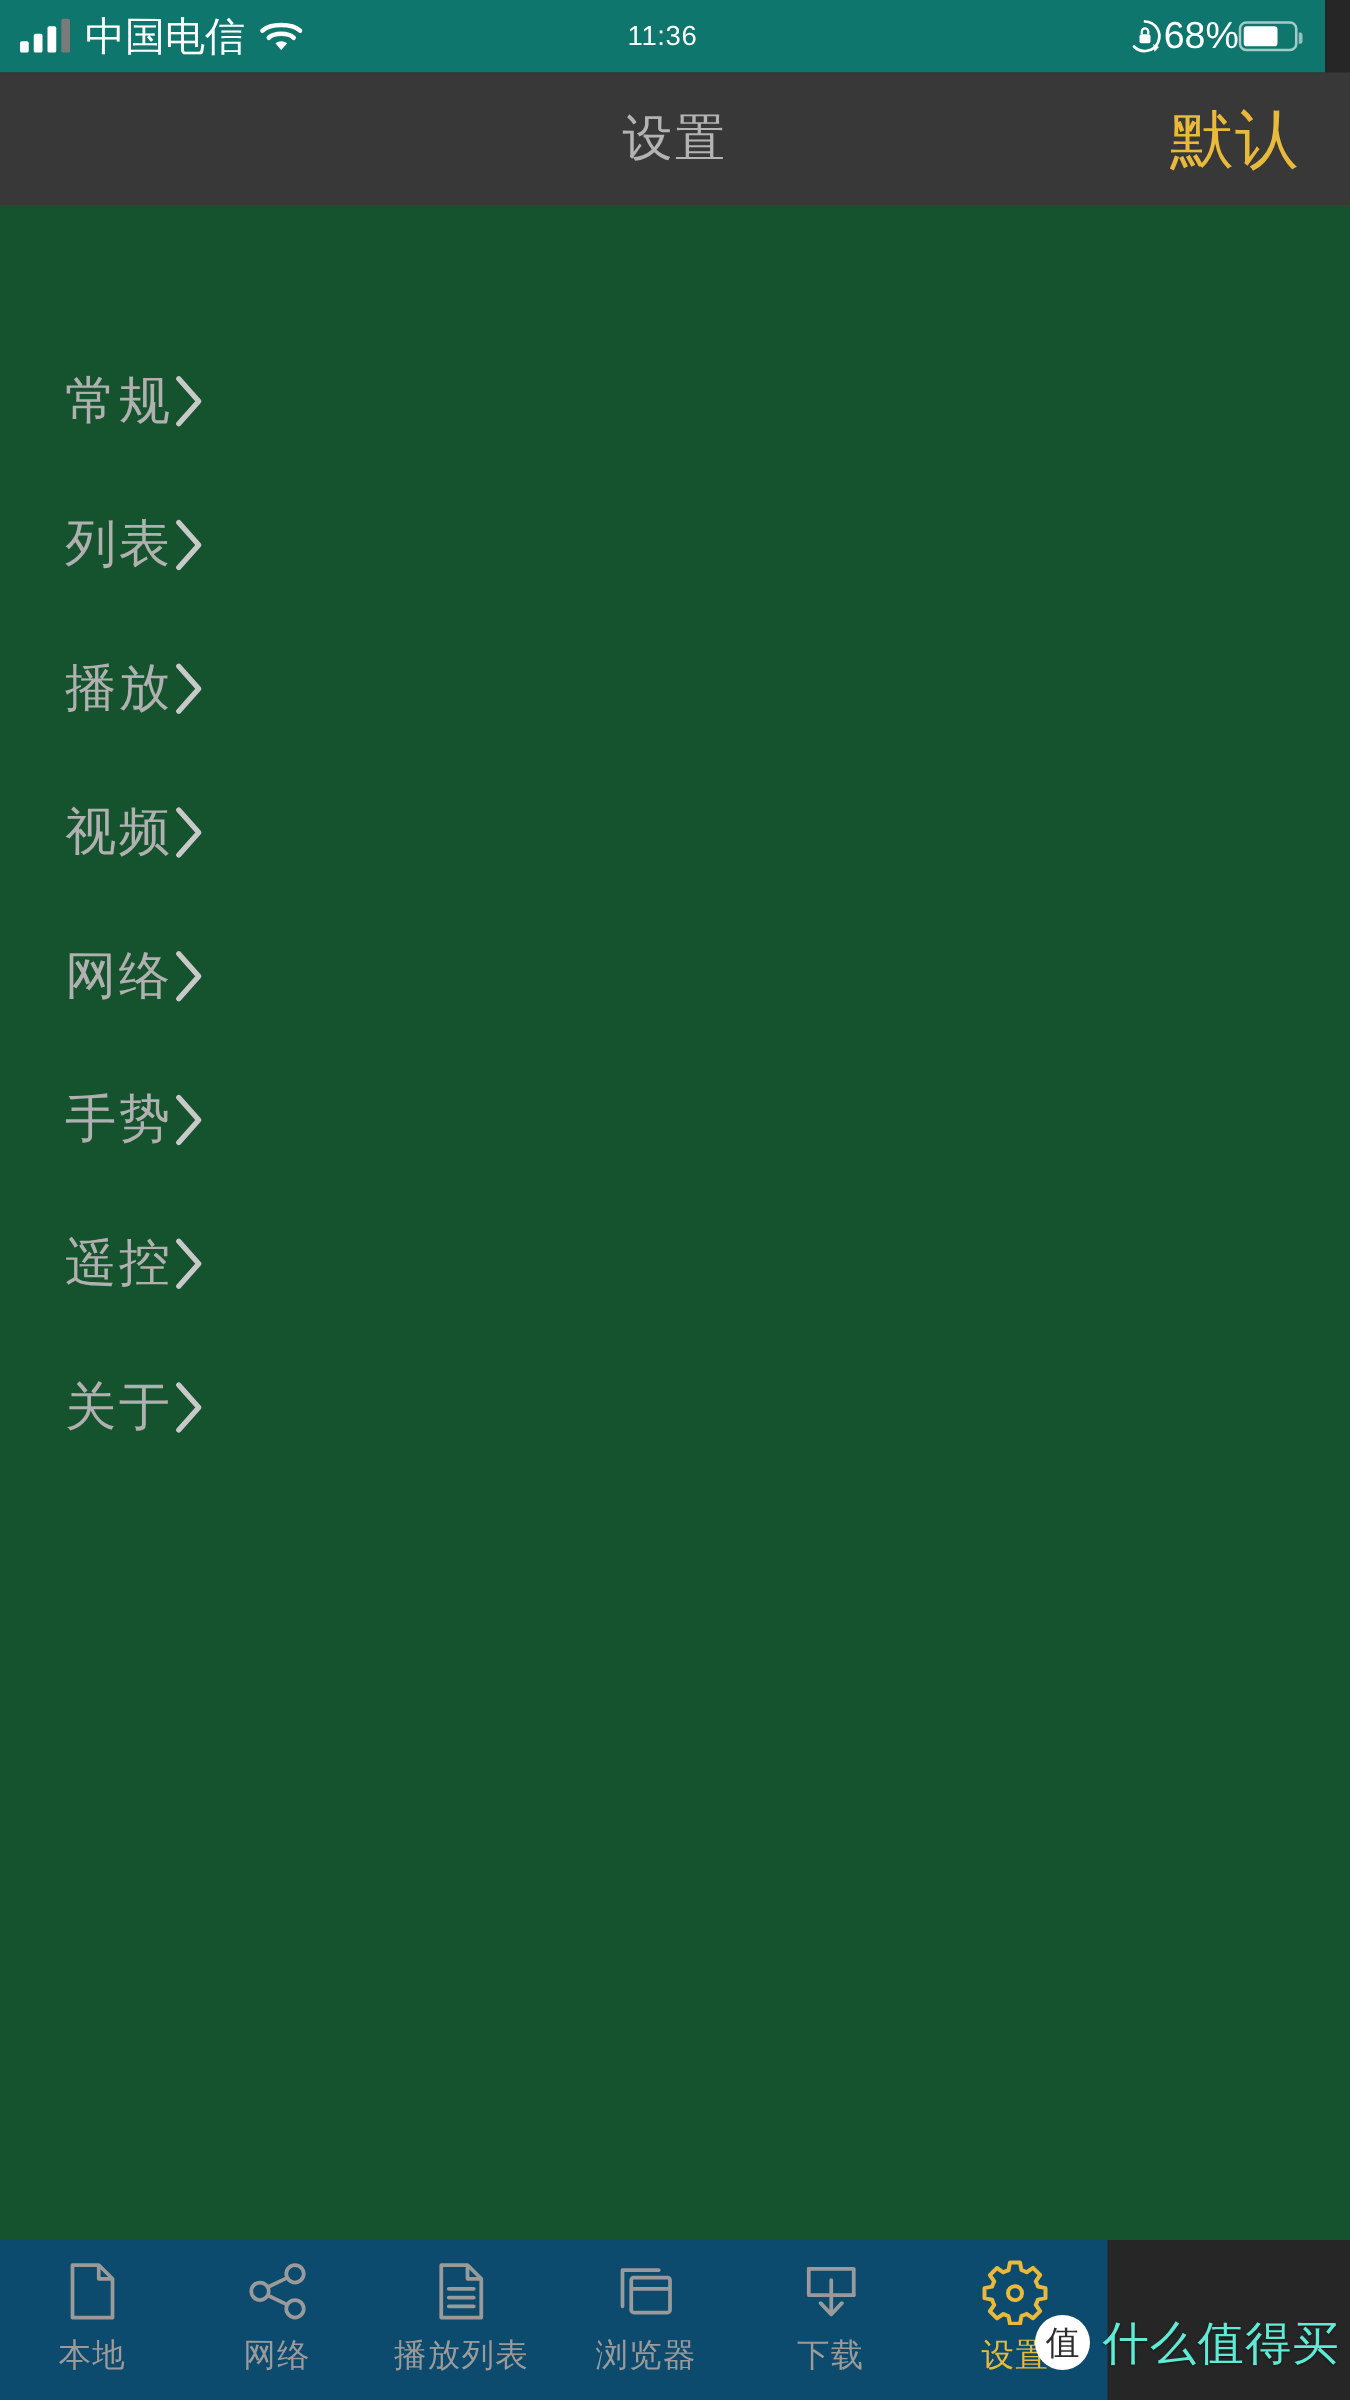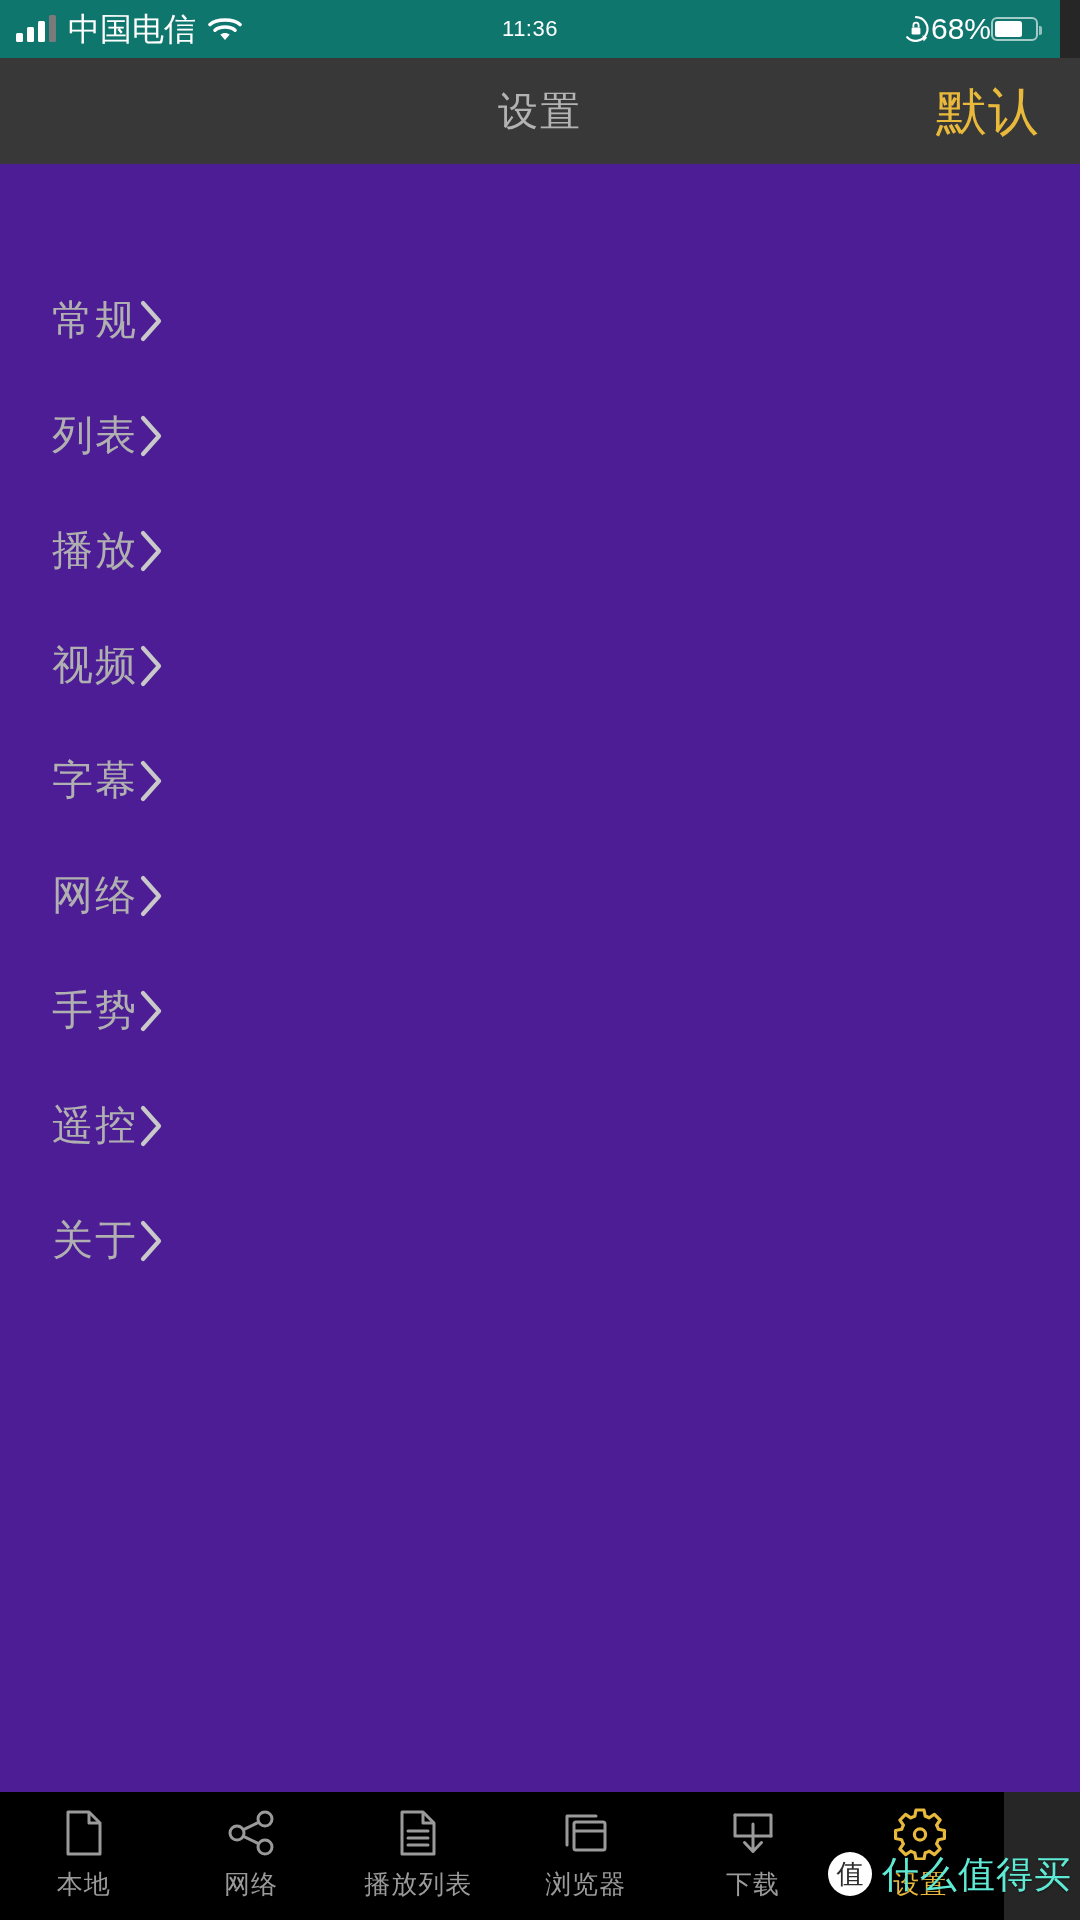--- a/index.html
+++ b/index.html
@@ -137,21 +137,21 @@
     line-height: 1;
     cursor: pointer;
   }
 
   
   .content {
     position: absolute;
     top: 164px; left: 0;
     width: 1080px;
     height: 1628px;
-    background: #4c1d95;
+    background: #14532d;
     overflow: hidden;
   }
   .list {
     position: absolute;
     top: 99px;
     left: 0;
     width: 1080px;
   }
   .row {
     position: relative;
@@ -173,23 +173,23 @@
     width: 26px;
     height: 44px;
     display: block;
   }
 
   
   .tab-bar {
     position: absolute;
     left: 0;
     top: 1792px;
-    width: 1004px;
+    width: 886px;
     height: 128px;
-    background: #000000;
+    background: #0c4a6e;
     display: flex;
     align-items: flex-start;
   }
   .tab {
     flex: 1 1 0;
     height: 128px;
     display: flex;
     flex-direction: column;
     align-items: center;
     justify-content: flex-start;
@@ -319,28 +319,20 @@
         </div>
         <div class="row">
           <span class="row-label">视频</span>
           <span>
             <svg class="chevron" viewBox="0 0 26 44" fill="none">
               <path d="M5 4 L21 22 L5 40" stroke="#c9c9c9" stroke-width="4.2" stroke-linecap="round" stroke-linejoin="round"></path>
             </svg>
           </span>
         </div>
         <div class="row">
-          <span class="row-label">字幕</span>
-          <span>
-            <svg class="chevron" viewBox="0 0 26 44" fill="none">
-              <path d="M5 4 L21 22 L5 40" stroke="#c9c9c9" stroke-width="4.2" stroke-linecap="round" stroke-linejoin="round"></path>
-            </svg>
-          </span>
-        </div>
-        <div class="row">
           <span class="row-label">网络</span>
           <span>
             <svg class="chevron" viewBox="0 0 26 44" fill="none">
               <path d="M5 4 L21 22 L5 40" stroke="#c9c9c9" stroke-width="4.2" stroke-linecap="round" stroke-linejoin="round"></path>
             </svg>
           </span>
         </div>
         <div class="row">
           <span class="row-label">手势</span>
           <span>

